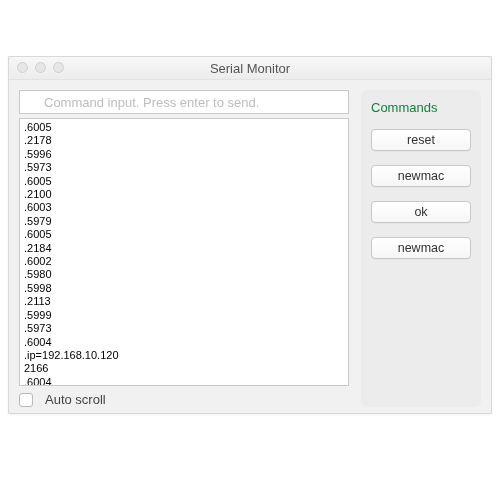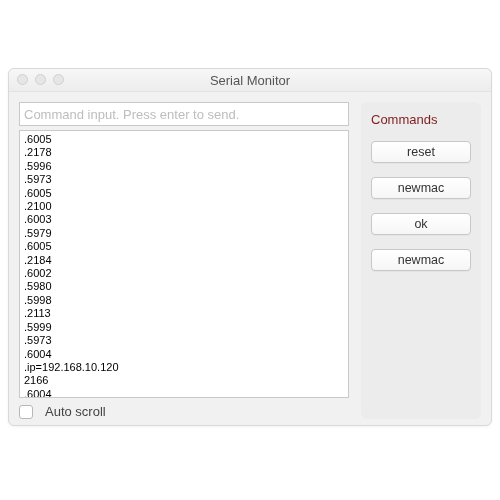--- a/index.html
+++ b/index.html
@@ -9,26 +9,26 @@
     font-size: 13px;
     background: #fff;
     color: #333;
     width: 500px;
     height: 500px;
     overflow: hidden;
   }
   .window {
     position: absolute;
     left: 8px;
-    top: 68px;
+    top: 56px;
     width: 484px;
     height: 358px;
     background: #f1f1f1;
     border: 1px solid #d9d9d9;
-    border-radius: 6px;
+    border-radius: 1px;
     box-shadow: 0 1px 3px rgba(0,0,0,0.05);
   }
   .titlebar {
     position: relative;
     height: 23px;
     text-align: center;
     line-height: 23px;
     font-size: 13px;
     color: #555;
     border-bottom: 1px solid #e3e3e3;
@@ -59,21 +59,21 @@
   .left {
     flex: 1;
     display: flex;
     flex-direction: column;
   }
   .cmd-input {
     width: 100%;
     height: 24px;
     border: 1px solid #c9c9c9;
     background: #fff;
-    padding: 0 4px;
+    padding: 0 24px;
     font-size: 13px;
     font-family: inherit;
     border-radius: 0;
     outline: none;
     color: #333;
   }
   .cmd-input::placeholder { color: #bdbdbd; }
   .output {
     margin-top: 4px;
     flex: 1;
@@ -105,21 +105,21 @@
   .right {
     width: 120px;
     background: #ececec;
     border-radius: 6px;
     padding: 10px 10px 30px 10px;
     display: flex;
     flex-direction: column;
   }
   .panel-title {
     font-size: 13px;
-    color: #7f1d1d;
+    color: #15803d;
     margin-bottom: 14px;
   }
   .btn {
     height: 22px;
     margin-bottom: 14px;
     background: linear-gradient(#ffffff, #f6f6f6);
     border: 1px solid #c8c8c8;
     border-radius: 4px;
     font-size: 12.5px;
     color: #333;

